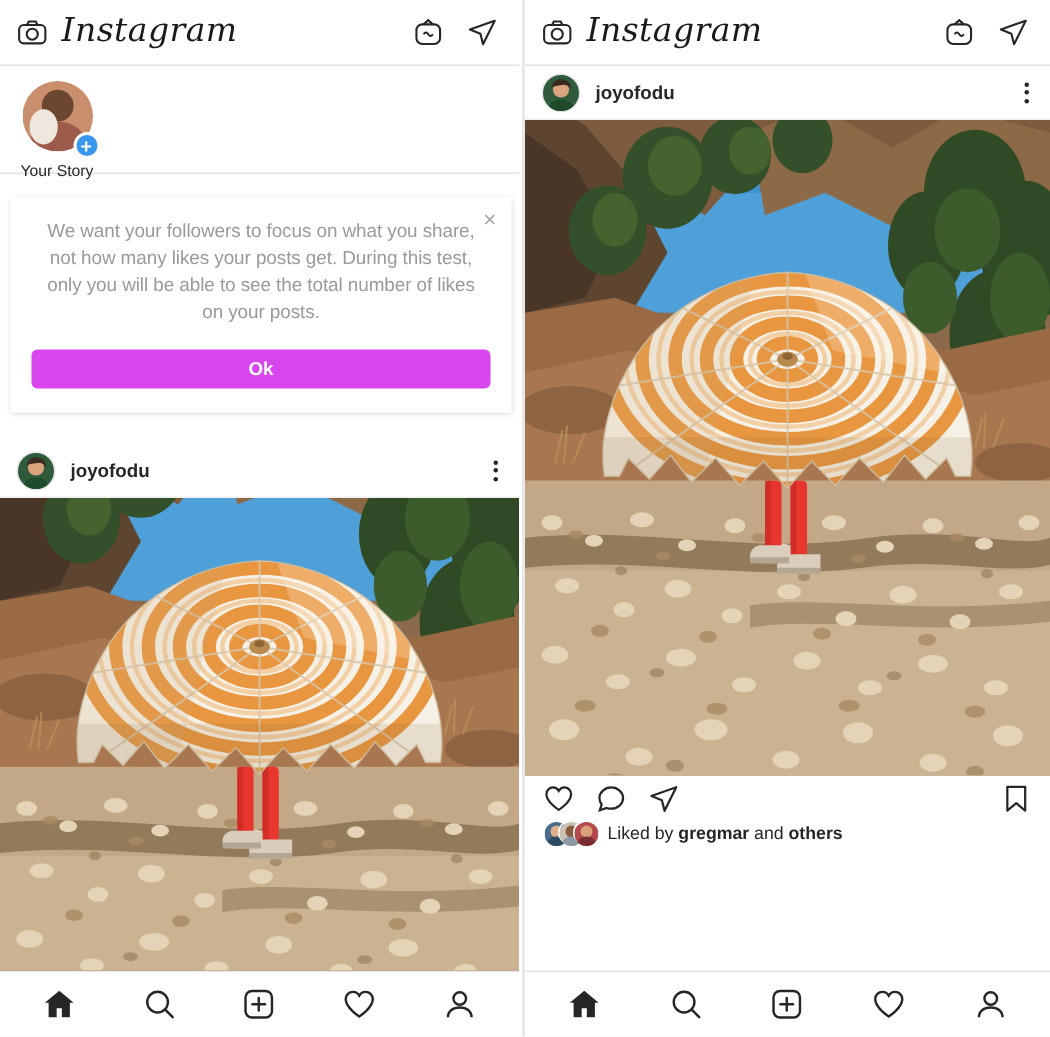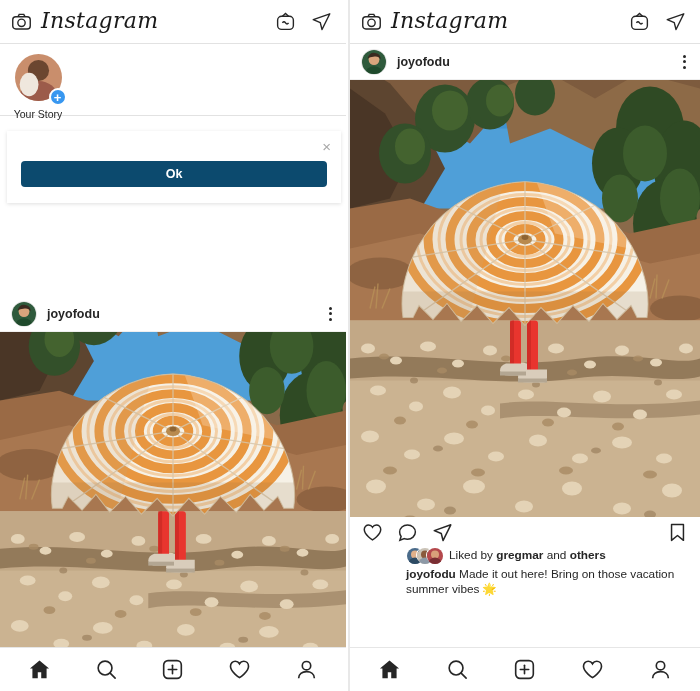--- a/index.html
+++ b/index.html
@@ -118,21 +118,21 @@
     font-size: 13.5px; font-weight: 700; color: #1c1c1c;
     text-align: center; margin: 4px 0 9px 0; letter-spacing: -.1px;
   }
   .dialog p {
     font-size: 12.6px; color: #9a9a9a; text-align: center;
     line-height: 18px; padding: 0 8px; letter-spacing: -.05px;
   }
   .okbtn {
     margin-top: 16px;
     height: 26px;
-    background: #0c4a6e;
+    background: #d946ef;
     border: none; border-radius: 4px;
     color: #fff; font-size: 12.5px; font-weight: 700;
     width: 100%;
     cursor: pointer;
     font-family: "Liberation Sans", sans-serif;
   }
 
   
   .post-head {
     flex: 0 0 36px;
@@ -158,21 +158,21 @@
   .photo.left-photo { flex: 1 1 auto; }
   .photo.right-photo { flex: 0 0 437px; height: 437px; }
 
   
   .actions {
     flex: 0 0 30px; height: 30px;
     display: flex; align-items: center;
     padding: 0 12px; gap: 14px; background: #fff;
   }
   .actions .sp { flex: 1; }
-  .caption-wrap { background: #fff; padding: 0 12px; margin-left: 44px; }
+  .caption-wrap { background: #fff; padding: 0 12px; }
   .likedby {
     display: flex; align-items: center; gap: 7px;
     font-size: 11.8px; color: #262626; margin-bottom: 4px;
   }
   .likers { display: flex; align-items: center; }
   .likers span {
     width: 16px; height: 16px; border-radius: 50%;
     border: 1.5px solid #fff; margin-left: -6px; display: block;
   }
   .likers span:first-child { margin-left: 0; }
@@ -539,20 +539,21 @@
       <span class="nitem">
         <svg width="23" height="23" viewBox="0 0 24 24" fill="none" stroke="#262626" stroke-width="1.7">
             <circle cx="12" cy="8" r="4.4"></circle>
             <path d="M3.8 21 C3.8 16.6 7.4 14.2 12 14.2 C16.6 14.2 20.2 16.6 20.2 21"></path>
           </svg>
       </span>
     </div>
 
     <div class="dialog">
       <span class="x">×</span>
+      <p>We want your followers to focus on what you share, not how many likes your posts get. During this test, only you will be able to see the total number of likes on your posts.</p>
       <button class="okbtn">Ok</button>
     </div>
   </div>
 
   <div class="panel right">
 
     <div class="appbar">
       <div class="brand">
         <svg class="ico" width="21" height="21" viewBox="0 0 24 24" fill="none" stroke="#262626" stroke-width="1.6">
           <rect x="2" y="6.5" width="20" height="14" rx="3.5"></rect>
@@ -619,24 +620,20 @@
               </svg></span>
           <span><svg width="16" height="16" viewBox="0 0 20 20" style="border-radius:50%">
                 <use href="#avL2"></use>
               </svg></span>
           <span><svg width="16" height="16" viewBox="0 0 20 20" style="border-radius:50%">
                 <use href="#avL3"></use>
               </svg></span>
         </span>
         <span><span>Liked by</span>&nbsp;<b>gregmar</b>&nbsp;<span>and</span>&nbsp;<b>others</b></span>
       </div>
-      <div class="cap">
-        <b>joyofodu</b>
-        <span>Made it out here! Bring on those vacation summer vibes 🌟</span>
-      </div>
     </div>
 
     <div style="flex:1 1 auto; background:#fff"></div>
 
     <div class="navbar">
       <span class="nitem">
         <svg width="23" height="23" viewBox="0 0 24 24" fill="#262626">
             <path d="M12 2.6 L22 11 L19.4 11 L19.4 21 L13.8 21 L13.8 14.8 L10.2 14.8 L10.2 21 L4.6 21 L4.6 11 L2 11 Z"></path>
           </svg>
       </span>

